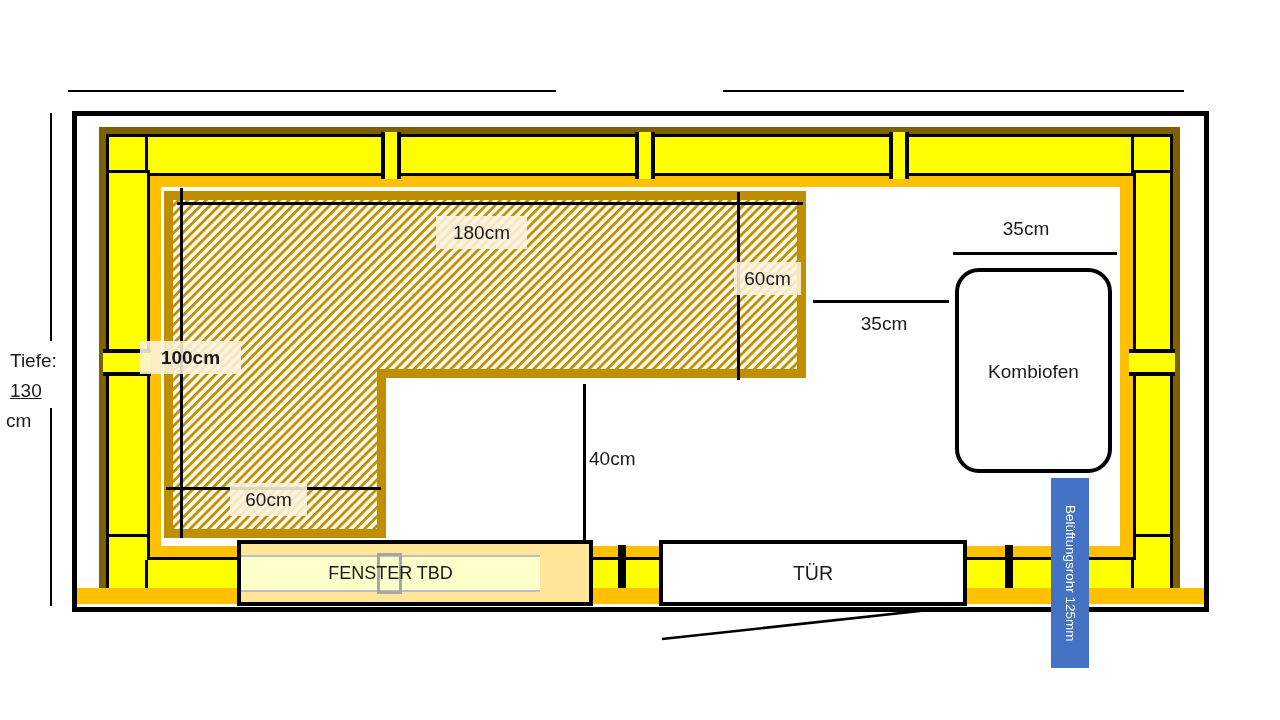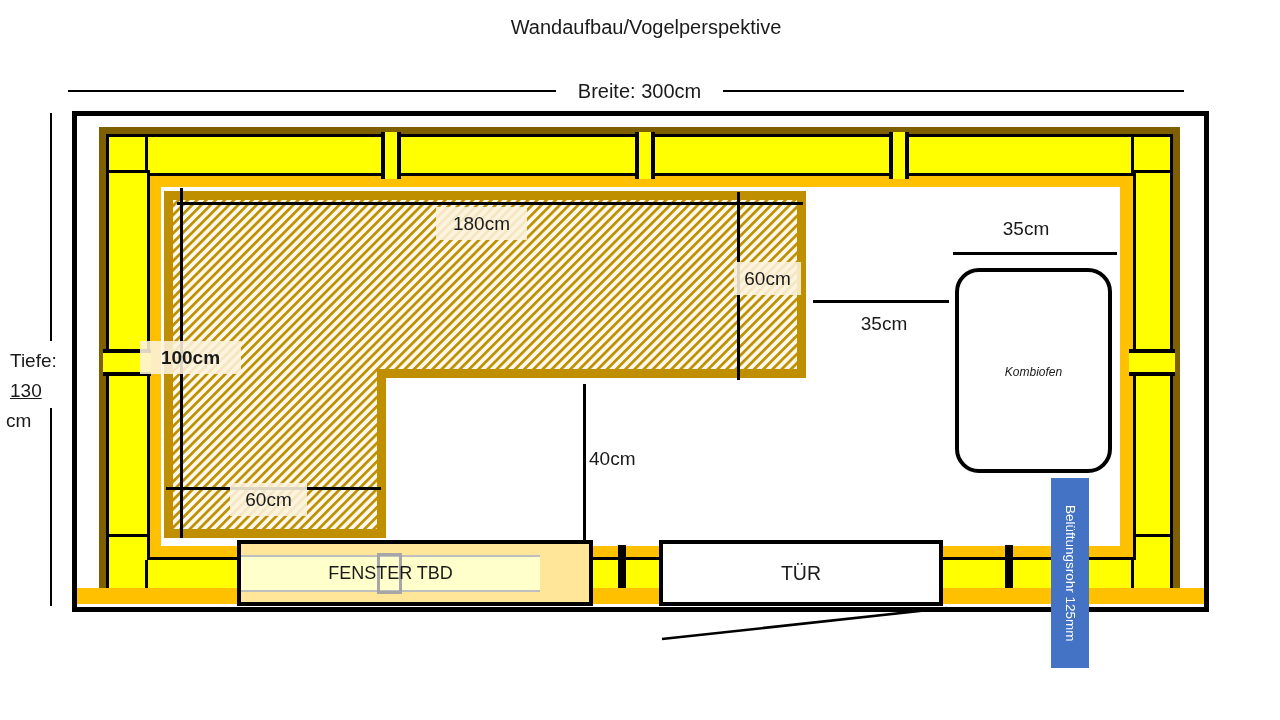--- a/index.html
+++ b/index.html
@@ -13,24 +13,22 @@
   .stud-v{background:#FFFF00;border-left:4px solid #000;border-right:4px solid #000;}
   .stud-h{background:#FFFF00;border-top:4px solid #000;border-bottom:4px solid #000;}
   .ventlabel{color:#fff;font-size:13.5px;white-space:nowrap;}
   svg{position:absolute;left:0;top:0;pointer-events:none;}
 </style>
 </head>
 <body>
 
 <div id="canvas">
 
-  <div class="abs ctr" style="left:446px;top:13px;width:400px;height:28px;font-size:20px;">Wandaufbau/Vogelperspektive</div>
 
   <div class="abs blk" style="left:68px;top:90px;width:488px;height:2px;"></div>
-  <div class="abs ctr dimtext" style="left:556px;top:78px;width:167px;height:26px;font-size:20px;">Breite: 300cm</div>
   <div class="abs blk" style="left:723px;top:90px;width:461px;height:2px;"></div>
 
   <div class="abs blk" style="left:50px;top:113px;width:2px;height:228px;"></div>
   <div class="abs blk" style="left:50px;top:408px;width:2px;height:198px;"></div>
   <div class="abs dimtext" style="left:10px;top:350px;">Tiefe:</div>
   <div class="abs dimtext" style="left:10px;top:380px;text-decoration:underline;">130</div>
   <div class="abs dimtext" style="left:6px;top:410px;">cm</div>
 
   <div class="abs" style="left:72px;top:111px;width:1137px;height:501px;border:5px solid #000;background:#fff;"></div>
 
@@ -67,37 +65,37 @@
     <path d="M168.5,195.5 H801.5 V373.5 H381.5 V533.5 H168.5 Z" fill="url(#hatch)" stroke="#BF8F00" stroke-width="9"></path>
     <line x1="947" y1="608" x2="662" y2="639" stroke="#000" stroke-width="2.5"></line>
   </svg>
 
   <div class="abs" style="left:237px;top:540px;width:356px;height:66px;border:4px solid #000;background:#FFE699;">
     <div class="abs" style="left:0;top:11px;width:299px;height:37px;background:#FFFFCC;border-top:2px solid #BFBFBF;border-bottom:2px solid #BFBFBF;"></div>
     <div class="abs" style="left:136px;top:9px;width:25px;height:41px;border:3px solid #A6A6A6;"></div>
     <div class="abs ctr" style="left:0;top:0;width:299px;height:58px;font-size:18px;">FENSTER TBD</div>
   </div>
 
-  <div class="abs ctr" style="left:659px;top:540px;width:284px;height:66px;border:4px solid #000;background:#fff;font-size:19.5px;text-align:right;">TÜR</div>
+  <div class="abs ctr" style="left:659px;top:540px;width:308px;height:66px;border:4px solid #000;background:#fff;font-size:19.5px;text-align:right;">TÜR</div>
 
   <div class="abs blk" style="left:177px;top:202px;width:626px;height:3px;"></div>
   <div class="abs blk" style="left:180px;top:188px;width:3px;height:350px;"></div>
   <div class="abs blk" style="left:166px;top:487px;width:215px;height:3px;"></div>
   <div class="abs blk" style="left:737px;top:192px;width:3px;height:188px;"></div>
   <div class="abs blk" style="left:583px;top:384px;width:3px;height:156px;"></div>
   <div class="abs blk" style="left:813px;top:300px;width:136px;height:3px;"></div>
   <div class="abs blk" style="left:953px;top:252px;width:164px;height:3px;"></div>
 
-  <div class="abs ctr dimtext creambg" style="left:436px;top:207px;width:91px;height:33px;">180cm</div>
+  <div class="abs ctr dimtext creambg" style="left:436px;top:216px;width:91px;height:33px;">180cm</div>
   <div class="abs ctr dimtext creambg" style="left:140px;top:341px;width:101px;height:33px;font-weight:bold;">100cm</div>
   <div class="abs ctr dimtext creambg" style="left:230px;top:483px;width:77px;height:33px;">60cm</div>
   <div class="abs ctr dimtext creambg" style="left:734px;top:262px;width:67px;height:33px;">60cm</div>
   <div class="abs dimtext" style="left:589px;top:448px;">40cm</div>
   <div class="abs ctr dimtext" style="left:854px;top:312px;width:60px;height:24px;">35cm</div>
   <div class="abs ctr dimtext" style="left:996px;top:217px;width:60px;height:24px;">35cm</div>
 
   <div class="abs" style="left:955px;top:268px;width:157px;height:205px;border:4px solid #000;border-radius:24px;background:#fff;">
-    <div class="abs ctr" style="left:0;top:86px;width:149px;height:28px;font-size:12px;font-style:italic;">Kombiofen</div>
+    <div class="abs ctr" style="left:0;top:86px;width:149px;height:28px;font-size:19px;">Kombiofen</div>
   </div>
 
   <div class="abs ctr ventlabel" style="left:1051px;top:478px;width:38px;height:190px;background:#4472C4;writing-mode:vertical-rl;">Belüftungsrohr 125mm</div>
 
 </div>
 
 </body></html>

